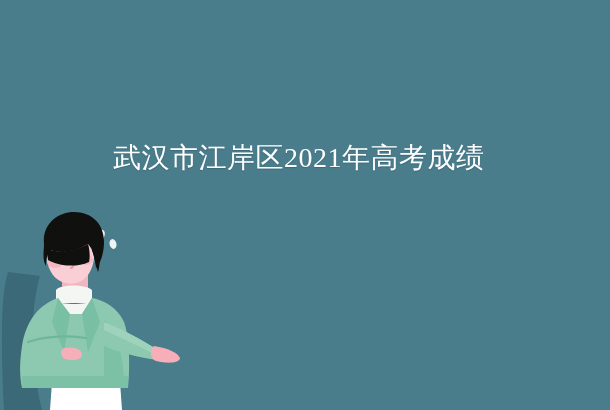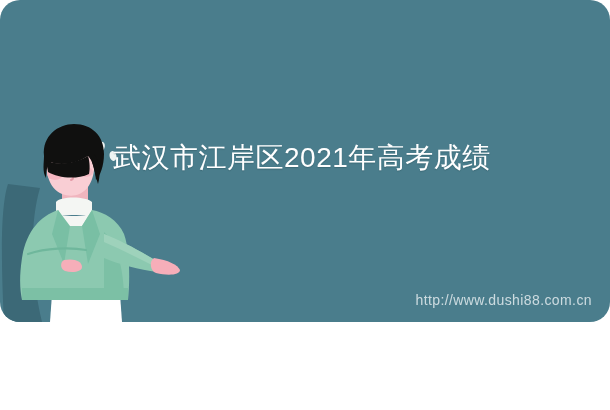--- a/index.html
+++ b/index.html
@@ -4,25 +4,24 @@
 <style>
   html, body {
     margin: 0;
     padding: 0;
     background: #ffffff;
   }
 
   .banner {
     position: relative;
     width: 610px;
-    height: 322px;
+    height: 410px;
     overflow: hidden;
     background: #4a7d8c;
-    font-family: Liberation Sans, sans-serif;
-    border-radius: 20px;
+    font-family: Liberation Serif, serif;
   }
 
   
   .title-block {
     position: absolute;
     left: 113px;
     top: 138px;
     width: 430px;
     z-index: 5;
   }
@@ -159,15 +158,14 @@
 
         <path d="M94 32 C 100 40, 101 52, 98 62 C 96 56, 94 46, 92 40 Z" fill="#10100f"></path>
       </g>
     </svg>
   </div>
 
   <div class="title-block">
     <div class="title-line">武汉市江岸区2021年高考成绩</div>
   </div>
 
-  <div class="watermark">http://www.dushi88.com.cn</div>
 
 </div>
 
 </body></html>

